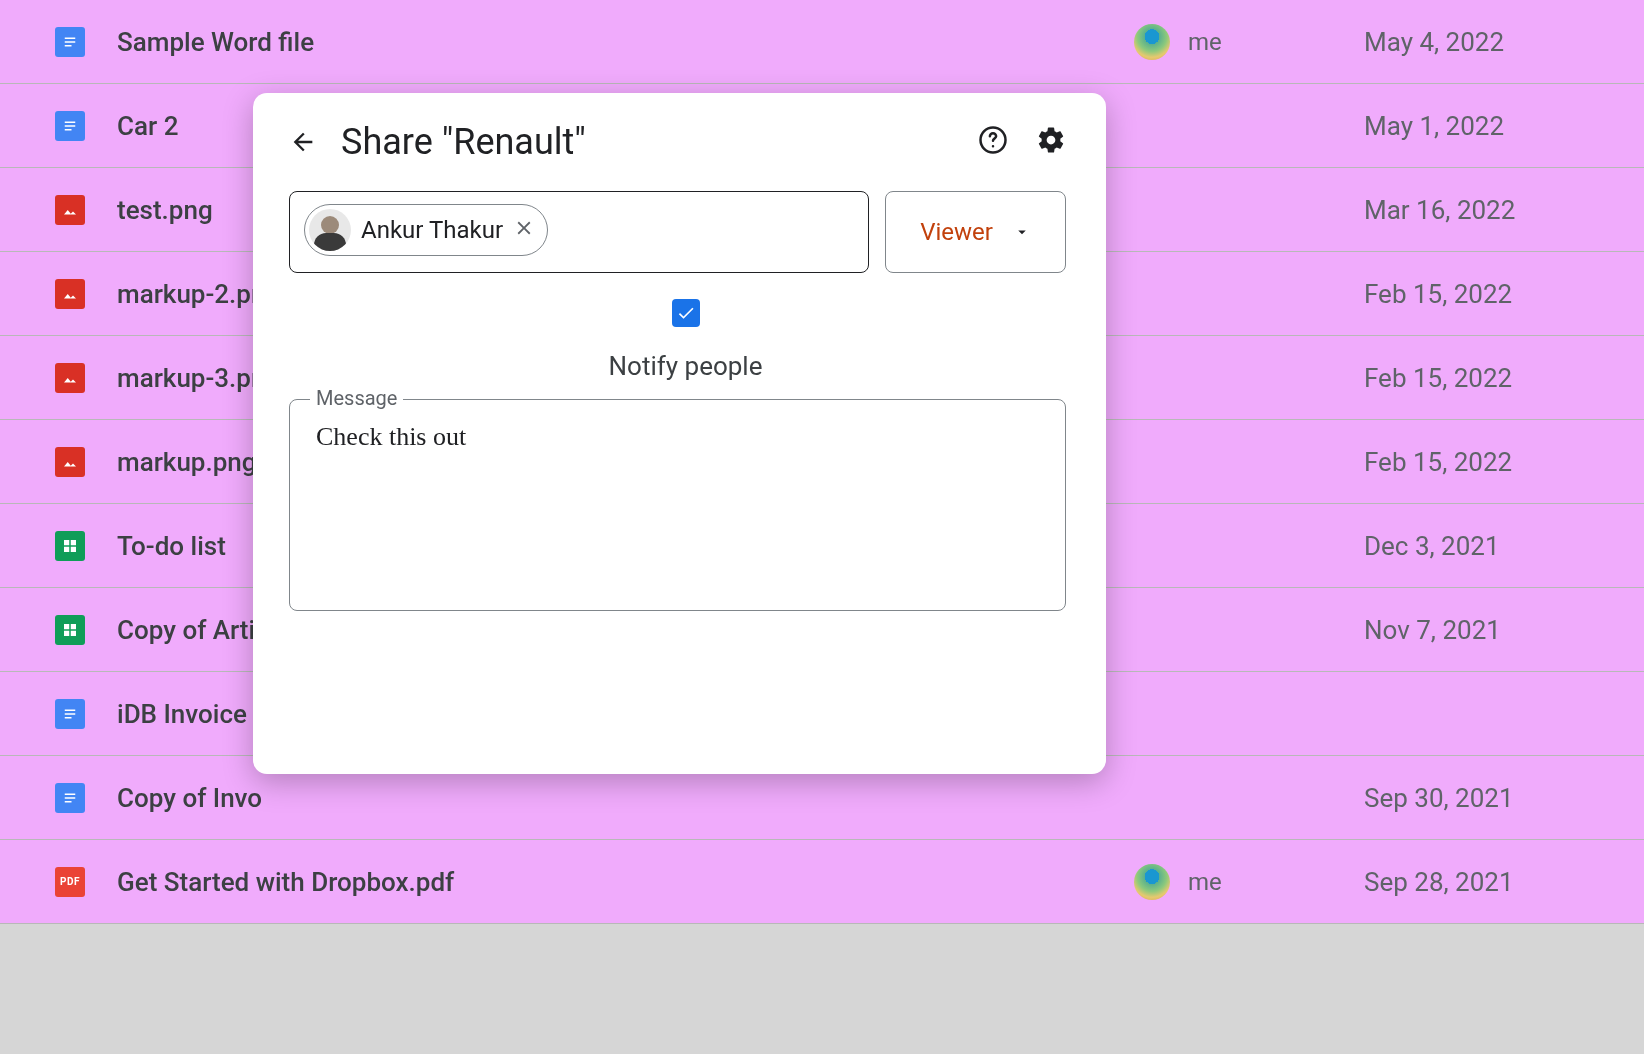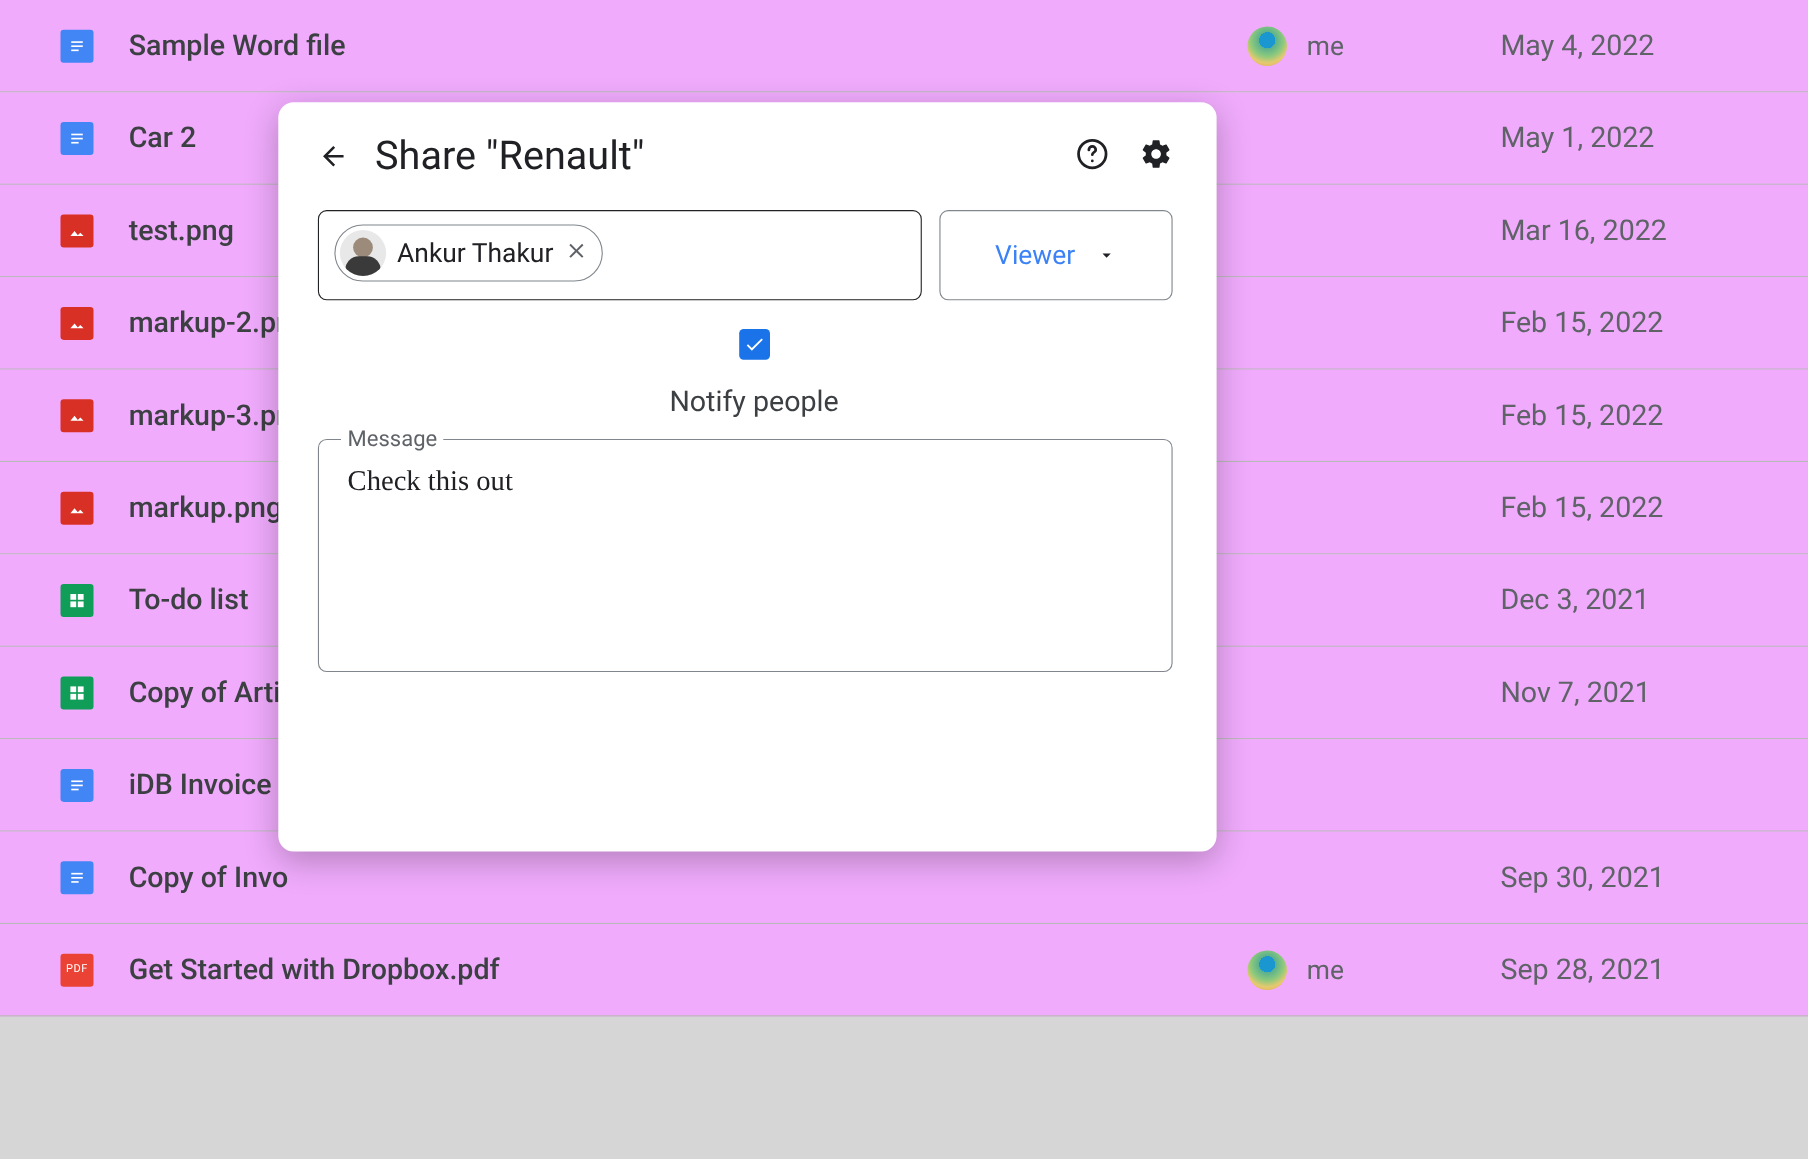--- a/index.html
+++ b/index.html
@@ -33,21 +33,21 @@
     align-items: center;
     justify-content: center;
     border-radius: 3px;
   }
   .file-icon.doc { background: #4285f4; }
   .file-icon.img { background: #d93025; }
   .file-icon.sheet { background: #0f9d58; }
   .file-icon.pdf { background: #ea4335; }
   .file-icon svg { width: 18px; height: 18px; }
   .file-icon.pdf .pdf-text {
-    color: #fff; font-size: 10px; font-weight: 400; letter-spacing: 0.5px;
+    color: #fff; font-size: 10px; font-weight: 700; letter-spacing: 0.5px;
   }
   .file-name {
     flex: 1;
     font-size: 26px;
     color: #3c4043;
     font-weight: 500;
   }
   .file-owner-col {
     display: flex;
     align-items: center;
@@ -156,30 +156,30 @@
     width: 32px; height: 24px;
     background: #3a3a3a;
     border-radius: 12px 12px 0 0;
   }
   .chip-name {
     font-size: 24px;
     color: #202124;
   }
   .chip-x svg { width: 22px; height: 22px; }
   .role-select {
-    width: 212px;
+    width: 181px;
     height: 82px;
     border: 1px solid #80868b;
     border-radius: 8px;
     display: flex;
     align-items: center;
     justify-content: center;
     gap: 20px;
     font-size: 24px;
-    color: #3b82f6;
+    color: #c2410c;
   }
   .role-select svg { width: 18px; height: 18px; }
   .notify-row {
     display: flex;
     align-items: center;
     gap: 24px;
     margin-left: 16px;
     margin-bottom: 18px;
     flex-direction: column;
   }

